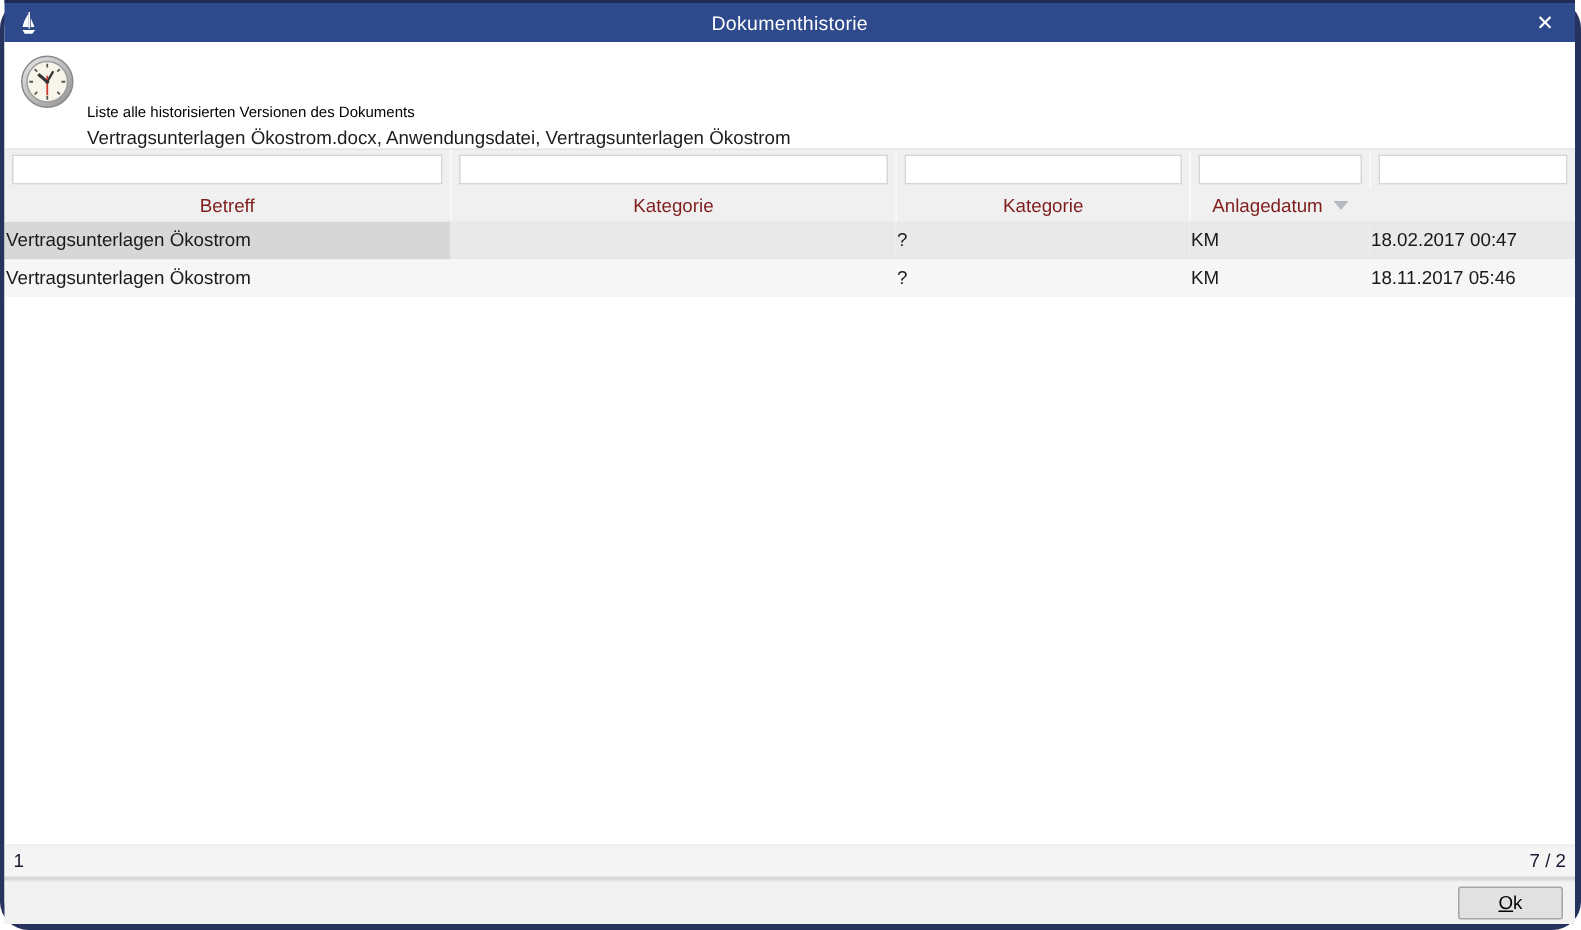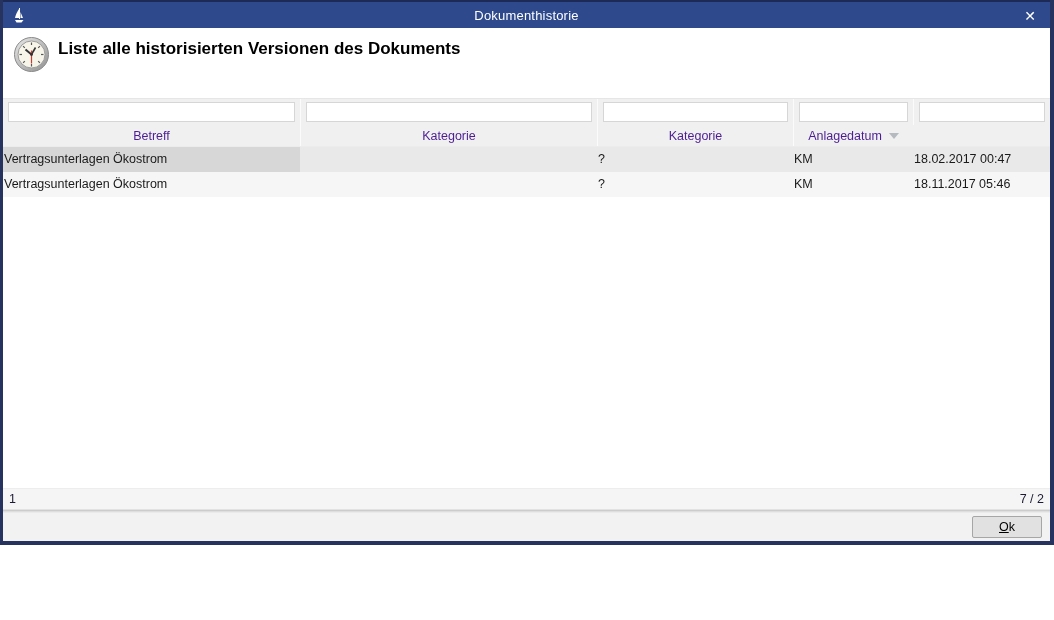--- a/index.html
+++ b/index.html
@@ -5,26 +5,27 @@
   * { box-sizing: border-box; }
   html, body { margin: 0; padding: 0; }
   body {
     width: 1054px; height: 620px;
     font-family: "Liberation Sans", "DejaVu Sans", sans-serif;
     font-size: 12.5px;
     color: #1a1a1a;
     background: #fff;
   }
   .window {
-    width: 1054px; height: 545px;
+    width: 1054px; height: 620px;
     display: flex; flex-direction: column;
     border-left: 3px solid #26335f;
     border-right: 4px solid #26335f;
     border-bottom: 4px solid #26335f;
     background: #fff;
+    border-radius: 19px;
   }
   
   .titlebar {
     height: 28px; flex: 0 0 28px;
     background: #2e4a8c;
     border-top: 2px solid #1c2a55;
     position: relative;
     display: flex; align-items: center;
   }
   .titlebar-icon { position: absolute; left: 9px; top: 5px; width: 14px; height: 17px; }
@@ -40,21 +41,21 @@
     cursor: default;
   }
   
   .header-panel {
     flex: 0 0 70px; background: #ffffff;
     display: flex; align-items: flex-start;
     padding: 8px 10px 0 10px;
   }
   .clock-icon { width: 37px; height: 37px; flex: 0 0 37px; }
   .header-texts { margin-left: 8px; padding-top: 3px; }
-  .header-title { font-weight: bold; font-size: 17px; color: #000; margin-bottom: 4px; }
+  .header-title { font-weight: normal; font-size: 10px; color: #000; margin-bottom: 4px; margin-top: 31px; }
   .header-subtitle { font-size: 12.5px; color: #1c1c1c; }
   
   .cols {
     display: grid;
     grid-template-columns: 297px 297px 196px 120px 1fr;
   }
   .filter-row {
     flex: 0 0 27px; background: #f0f0f0;
     border-top: 1px solid #e6e6e6;
     align-items: center;
@@ -67,21 +68,21 @@
     background: #ffffff;
     font-family: inherit; font-size: 12px;
     padding: 0 3px; outline: none;
   }
   .colhead-row {
     flex: 0 0 22px; background: #f0f0f0;
     align-items: center;
     border-bottom: 1px solid #ececec;
   }
   .colhead-cell {
-    text-align: center; color: #4c1d95; font-size: 12.5px;
+    text-align: center; color: #7f1d1d; font-size: 12.5px;
     border-left: 1px solid #fbfbfb; height: 100%;
     display: flex; align-items: center; justify-content: center;
     position: relative;
   }
   .colhead-cell:first-child { border-left: none; }
   .sort-icon {
     display: inline-block; margin-left: 7px;
     width: 0; height: 0;
     border-left: 5px solid transparent;
     border-right: 5px solid transparent;
@@ -166,20 +167,21 @@
           <line x1="11.8" y1="25.2" x2="10.1" y2="26.9"></line>
         </g>
         <line x1="18.5" y1="18.5" x2="12.5" y2="13.5" stroke="#333333" stroke-width="2"></line>
         <line x1="18.5" y1="18.5" x2="22.5" y2="11.5" stroke="#333333" stroke-width="1.6"></line>
         <line x1="18.5" y1="14.5" x2="18.5" y2="27.5" stroke="#cc3b30" stroke-width="1.2"></line>
         <circle cx="18.5" cy="18.5" r="1.4" fill="#333333"></circle>
       </svg>
     </span>
     <div class="header-texts">
       <div class="header-title">Liste alle historisierten Versionen des Dokuments</div>
+      <div class="header-subtitle">Vertragsunterlagen Ökostrom.docx, Anwendungsdatei, Vertragsunterlagen Ökostrom</div>
     </div>
   </div>
 
   <div class="cols filter-row">
     <div class="filter-cell">
       <input class="filter-input" type="text" value="" style="">
     </div>
     <div class="filter-cell">
       <input class="filter-input" type="text" value="" style="">
     </div>

